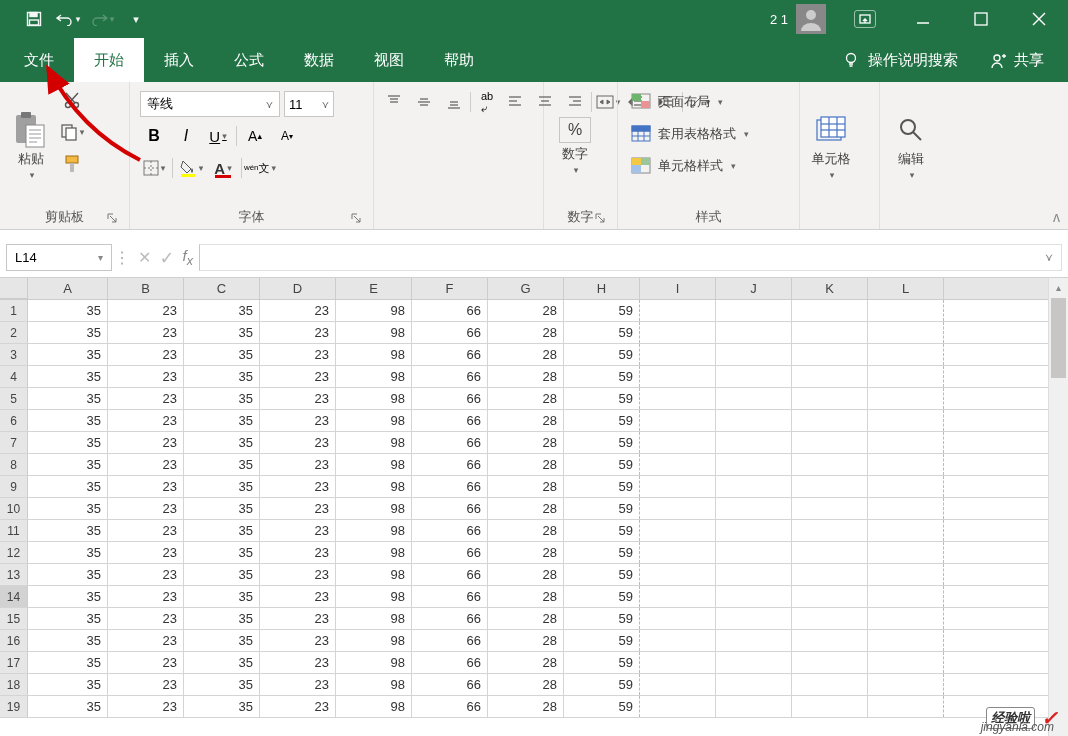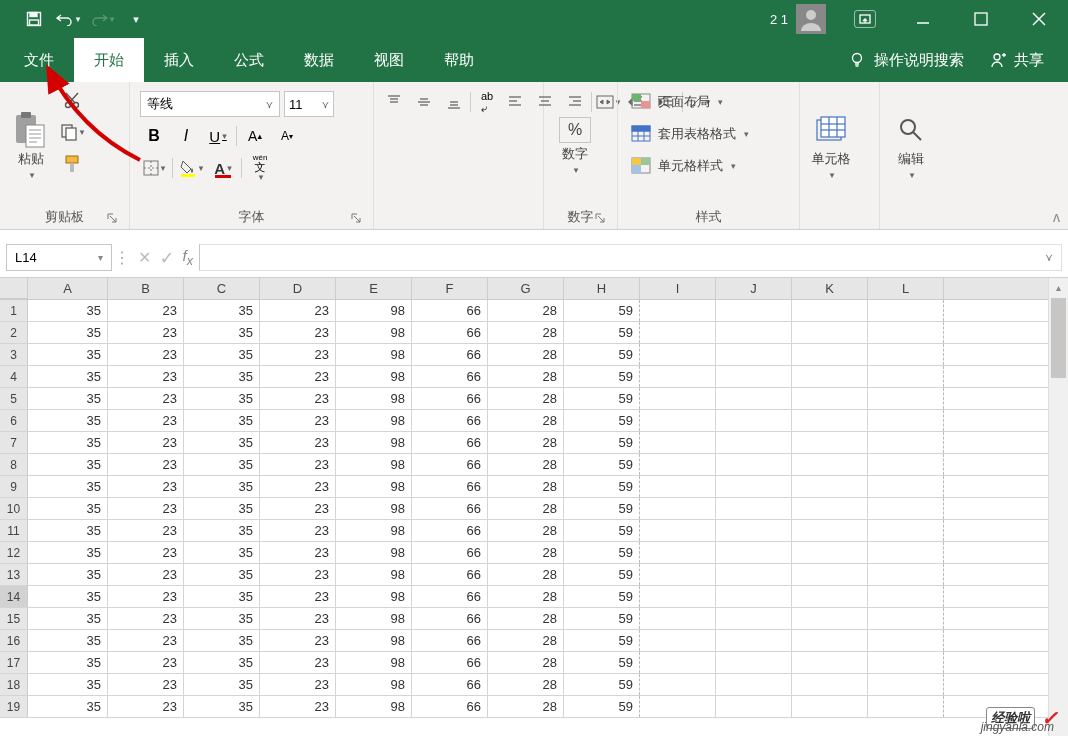--- a/index.html
+++ b/index.html
@@ -14,24 +14,24 @@
 .title-right { position: absolute; right: 0; display: flex; align-items: center; height: 100%; }
 .user-area { display: flex; align-items: center; gap: 8px; padding: 0 10px; font-size: 13px; }
 .avatar { width: 30px; height: 30px; background: #888; display: flex; align-items: center; justify-content: center; }
 .win-btn { width: 58px; height: 38px; display: flex; align-items: center; justify-content: center; }
 .win-icon-box { width: 22px; height: 18px; border: 1.5px solid rgba(255,255,255,0.55); border-radius: 3px; display: flex; align-items: center; justify-content: center; }
 
 
 .tabstrip { height: 44px; background: #217346; display: flex; align-items: stretch; color: #fff; font-size: 15px; position: relative; padding-left: 4px; }
 .tab { padding: 0 20px; display: flex; align-items: center; cursor: pointer; }
 .tab.active { background: #fff; color: #217346; font-weight: 400; }
-.tab-right { position: absolute; right: 10px; display: flex; align-items: center; height: 100%; }
+.tab-right { position: absolute; right: 10px; display: flex; align-items: center; height: 100%; gap: 6px; }
 .help-search { display: flex; align-items: center; gap: 8px; padding: 0 12px; }
 .bulb-icon { width: 18px; height: 18px; }
-.share-group { display: flex; align-items: center; gap: 6px; padding: 0 14px; }
+.share-group { display: flex; align-items: flex-end; gap: 6px; padding: 0 14px; }
 
 
 .hint-arrow { position: absolute; left: 40px; top: 60px; pointer-events: none; z-index: 50; }
 
 
 .ribbon { height: 148px; background: #f3f2f1; border-bottom: 1px solid #d0d0d0; display: flex; position: relative; }
 .ribbon-group { border-right: 1px solid #e1dfdd; display: flex; flex-direction: column; position: relative; padding: 4px 6px 0 6px; }
 .group-body { flex: 1; display: flex; }
 .group-label { height: 24px; display: flex; align-items: center; justify-content: center; font-size: 13px; color: #555; position: relative; }
 .dlg-launcher { position: absolute; right: 4px; bottom: 4px; width: 14px; height: 14px; display:flex; align-items:center; justify-content:center; }
@@ -278,21 +278,21 @@
               <span class="drop-caret">▾</span>
           </div>
           <div class="small-btn">
             <span style="font-size:15px;font-weight:bold;color:#333">A</span>
               <svg width="16" height="4" style="position:absolute;margin-top:18px">
                 <rect width="16" height="3" fill="#d40000"></rect>
               </svg>
               <span class="drop-caret">▾</span>
           </div>
           <div style="width:1px;height:20px;background:#ccc"></div>
-          <div class="small-btn" style="font-size:11px;flex-direction:column;line-height:1">
+          <div class="small-btn" style="font-size:11px;flex-direction:row;line-height:1">
               <span style="font-size:8px">wén</span>
               <span>文</span>
               <span class="drop-caret">▾</span>
             </div>
         </div>
       </div>
     </div>
     <div class="group-label">
         <span>字体</span>
       <div class="dlg-launcher">

